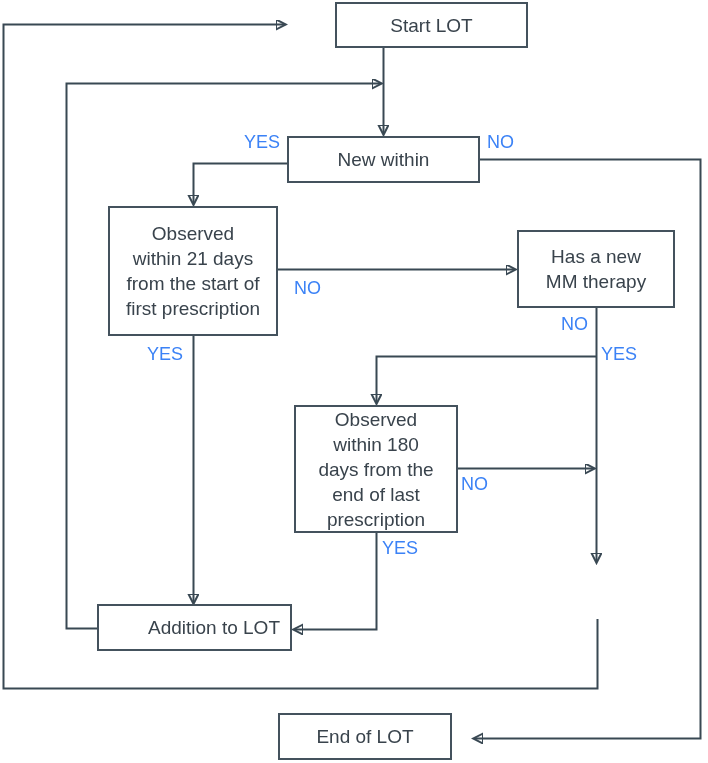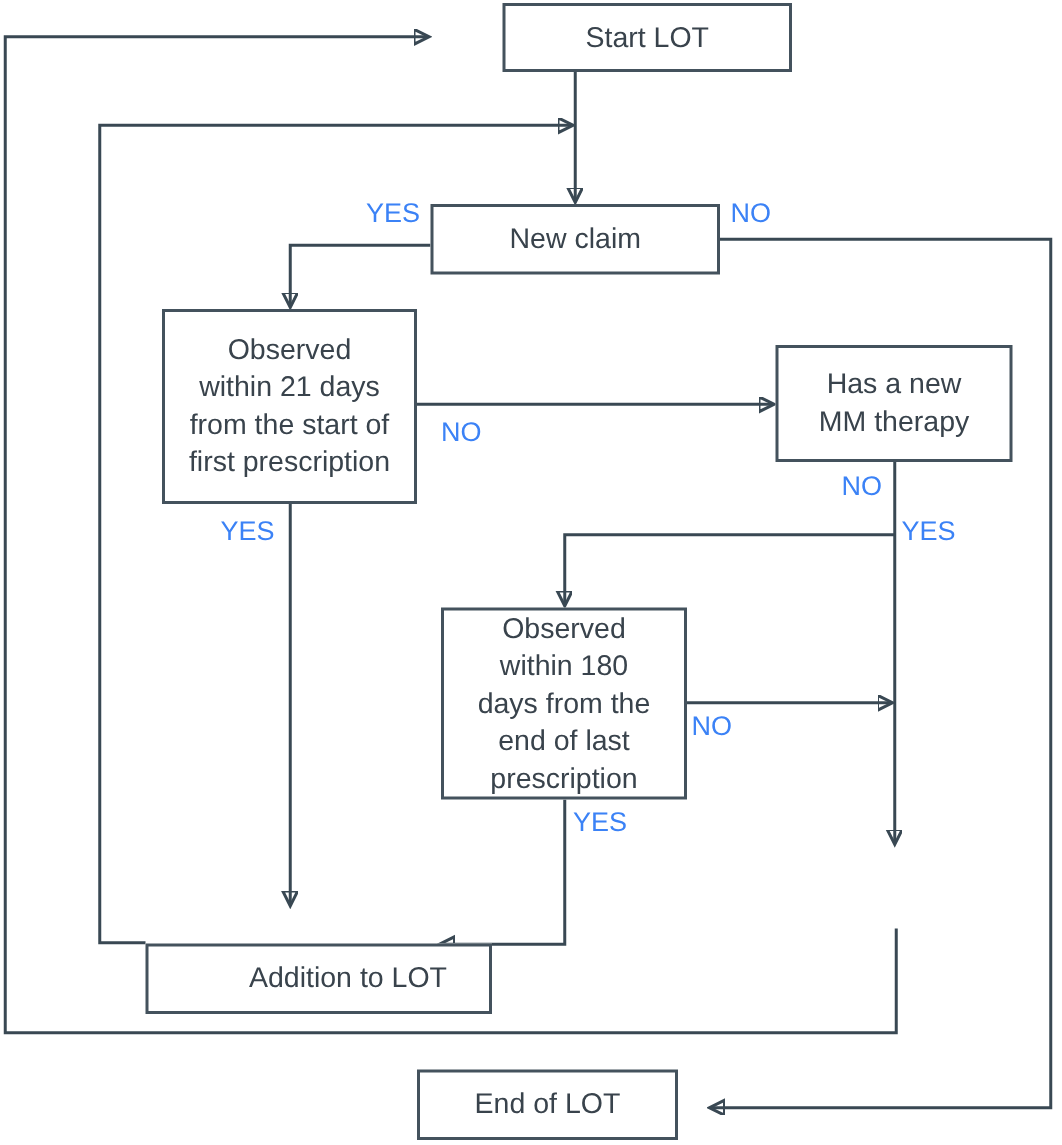--- a/index.html
+++ b/index.html
@@ -72,33 +72,33 @@
     <path d="M596.5 308 L596.5 562" marker-end="url(#arrow)"></path>
 
     <path d="M596.5 356.5 L376.5 356.5 L376.5 403" marker-end="url(#arrow)"></path>
 
     <path d="M458 468.5 L594 468.5" marker-end="url(#arrow)"></path>
 
     <path d="M376.5 533 L376.5 629.5 L294 629.5" marker-end="url(#arrow)"></path>
   </svg>
 
   <div class="node" style="left:287px; top:2px;   width:193px; height:46px;margin-left:48px;">Start LOT</div>
-  <div class="node" style="left:287px; top:136px; width:193px; height:47px;">New claim</div>
+  <div class="node" style="left:287px; top:136px; width:193px; height:47px;">New within</div>
   <div class="node" style="left:108px; top:206px; width:170px; height:130px;">Observed
 within 21 days
 from the start of
 first prescription</div>
   <div class="node" style="left:517px; top:230px; width:158px; height:78px;">Has a new
 MM therapy</div>
   <div class="node" style="left:294px; top:405px; width:164px; height:128px;">Observed
 within 180
 days from the
 end of last
 prescription</div>
-  <div class="node" style="left:97px;  top:629px; width:231px; height:47px;padding-left:39px;">Addition to LOT</div>
+  <div class="node" style="left:97px;  top:604px; width:195px; height:47px;padding-left:39px;">Addition to LOT</div>
   <div class="node" style="left:278px; top:713px; width:174px; height:47px;">End of LOT</div>
 
   <div class="blabel right-align" style="left:228px; top:132px; width:52px;">YES</div>
   <div class="blabel" style="left:487px; top:132px;">NO</div>
   <div class="blabel" style="left:294px; top:278px;">NO</div>
   <div class="blabel right-align" style="left:133px; top:344px; width:50px;">YES</div>
   <div class="blabel right-align" style="left:546px; top:314px; width:42px;">NO</div>
   <div class="blabel" style="left:601px; top:344px;">YES</div>
   <div class="blabel" style="left:461px; top:474px;">NO</div>
   <div class="blabel" style="left:382px; top:538px;">YES</div>

